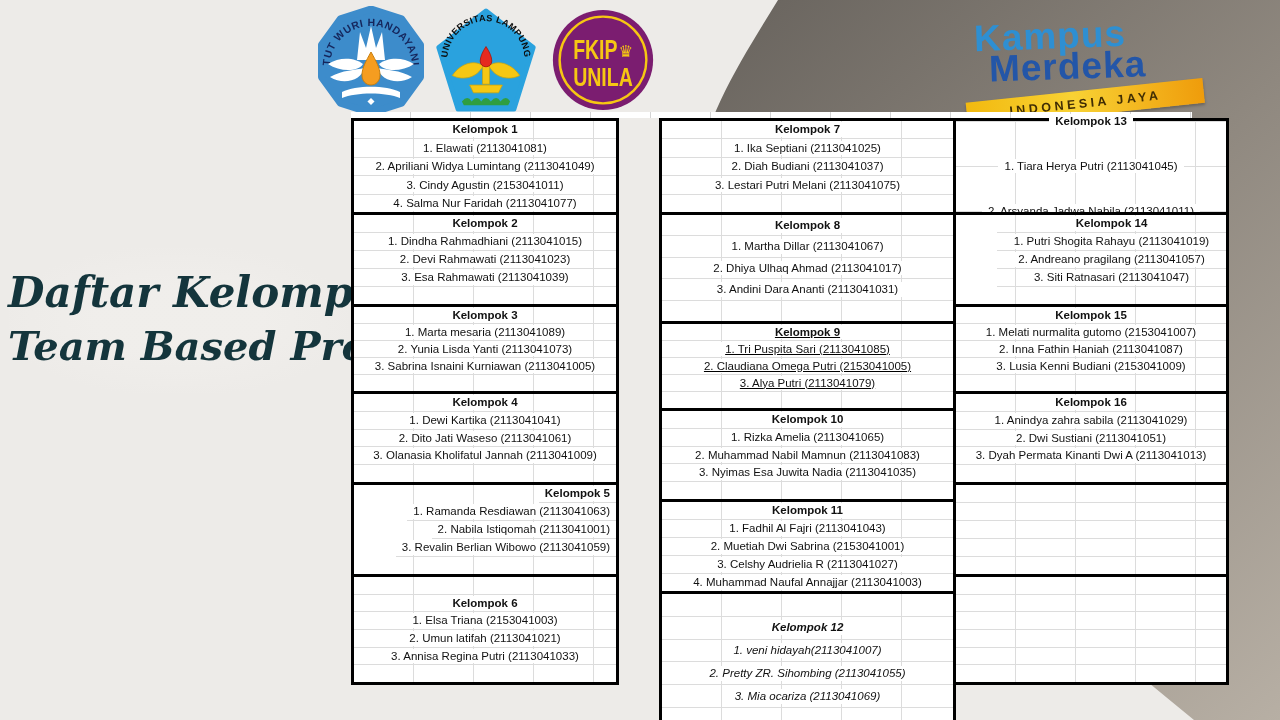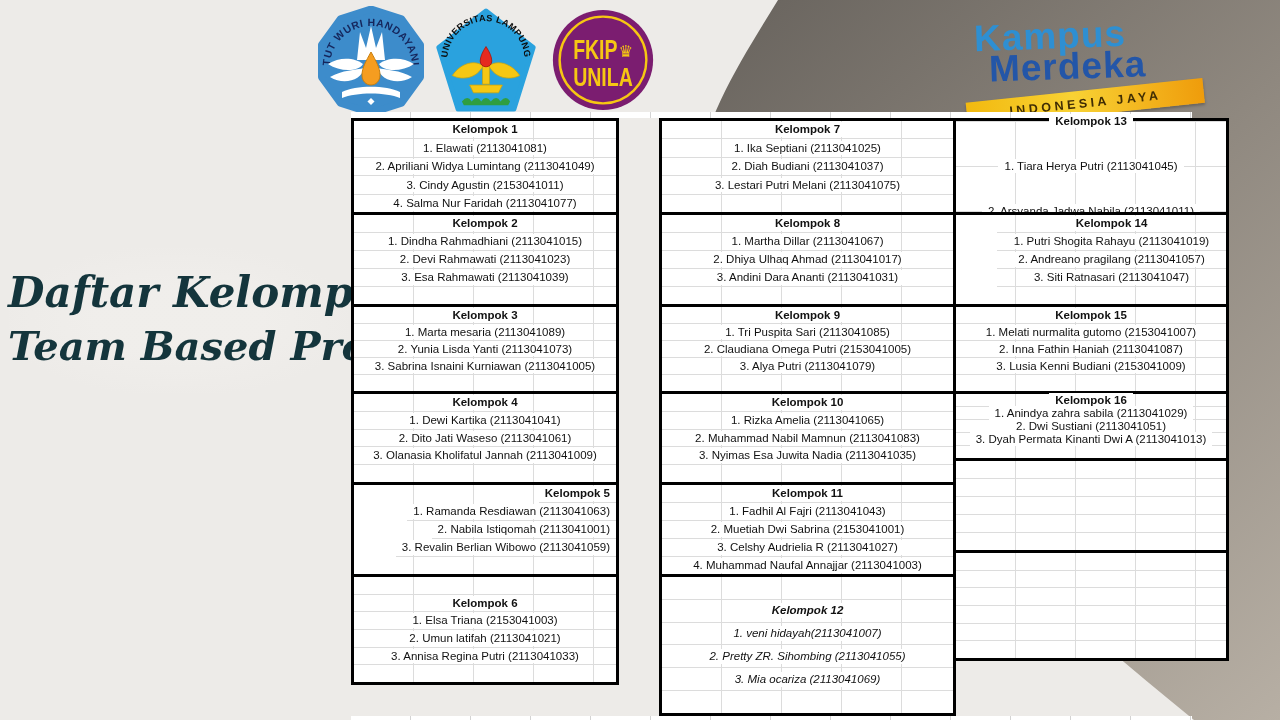--- a/index.html
+++ b/index.html
@@ -243,36 +243,36 @@
               <span class="xl-txt">1. Ika Septiani (2113041025)</span>
             </div>
             <div class="xl-row">
               <span class="xl-txt">2. Diah Budiani (2113041037)</span>
             </div>
             <div class="xl-row">
               <span class="xl-txt">3. Lestari Putri Melani (2113041075)</span>
             </div>
             <div class="xl-row"></div>
           </div>
-          <div class="xl-box" style="height: 95px;">
+          <div class="xl-box" style="height: 112px;">
             <div class="xl-row">
               <span class="xl-txt xl-head">Kelompok 8</span>
             </div>
             <div class="xl-row">
               <span class="xl-txt">1. Martha Dillar (2113041067)</span>
             </div>
             <div class="xl-row">
               <span class="xl-txt">2. Dhiya Ulhaq Ahmad (2113041017)</span>
             </div>
             <div class="xl-row">
               <span class="xl-txt">3. Andini Dara Ananti (2113041031)</span>
             </div>
             <div class="xl-row"></div>
           </div>
-          <div class="xl-box" style="height: 90px;">
+          <div class="xl-box" style="height: 90px; text-decoration: underline;">
             <div class="xl-row">
               <span class="xl-txt xl-head">Kelompok 9</span>
             </div>
             <div class="xl-row">
               <span class="xl-txt">1. Tri Puspita Sari (2113041085)</span>
             </div>
             <div class="xl-row">
               <span class="xl-txt">2. Claudiana Omega Putri (2153041005)</span>
             </div>
             <div class="xl-row">
@@ -368,21 +368,21 @@
               <span class="xl-txt">1. Melati nurmalita gutomo (2153041007)</span>
             </div>
             <div class="xl-row">
               <span class="xl-txt">2. Inna Fathin Haniah (2113041087)</span>
             </div>
             <div class="xl-row">
               <span class="xl-txt">3. Lusia Kenni Budiani (2153041009)</span>
             </div>
             <div class="xl-row"></div>
           </div>
-          <div class="xl-box" style="height: 70px;">
+          <div class="xl-box" style="height: 94px;">
             <div class="xl-row">
               <span class="xl-txt xl-head">Kelompok 16</span>
             </div>
             <div class="xl-row">
               <span class="xl-txt">1. Anindya zahra sabila (2113041029)</span>
             </div>
             <div class="xl-row">
               <span class="xl-txt">2. Dwi Sustiani (2113041051)</span>
             </div>
             <div class="xl-row">

